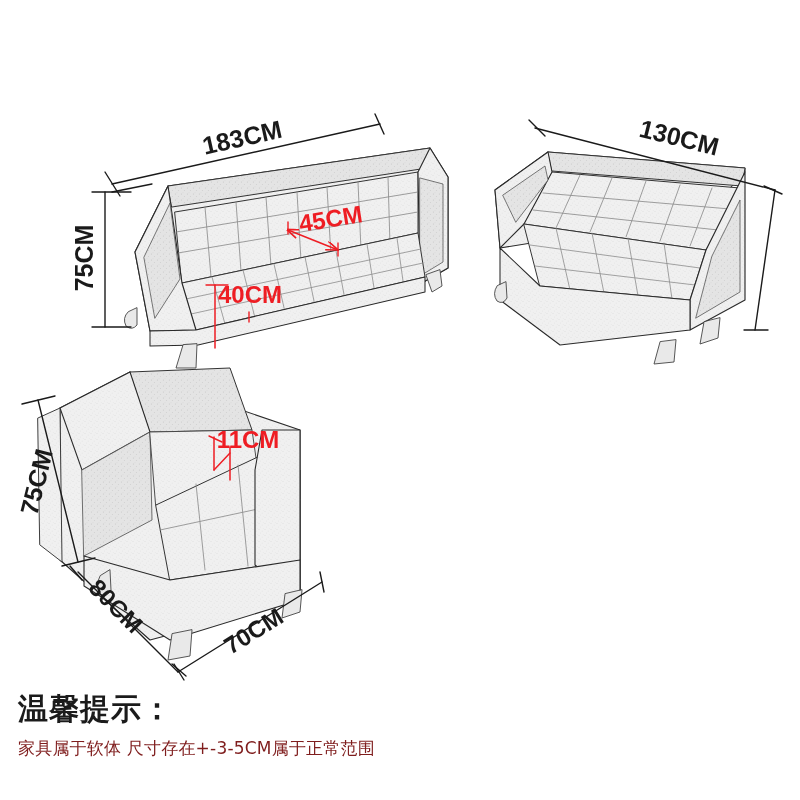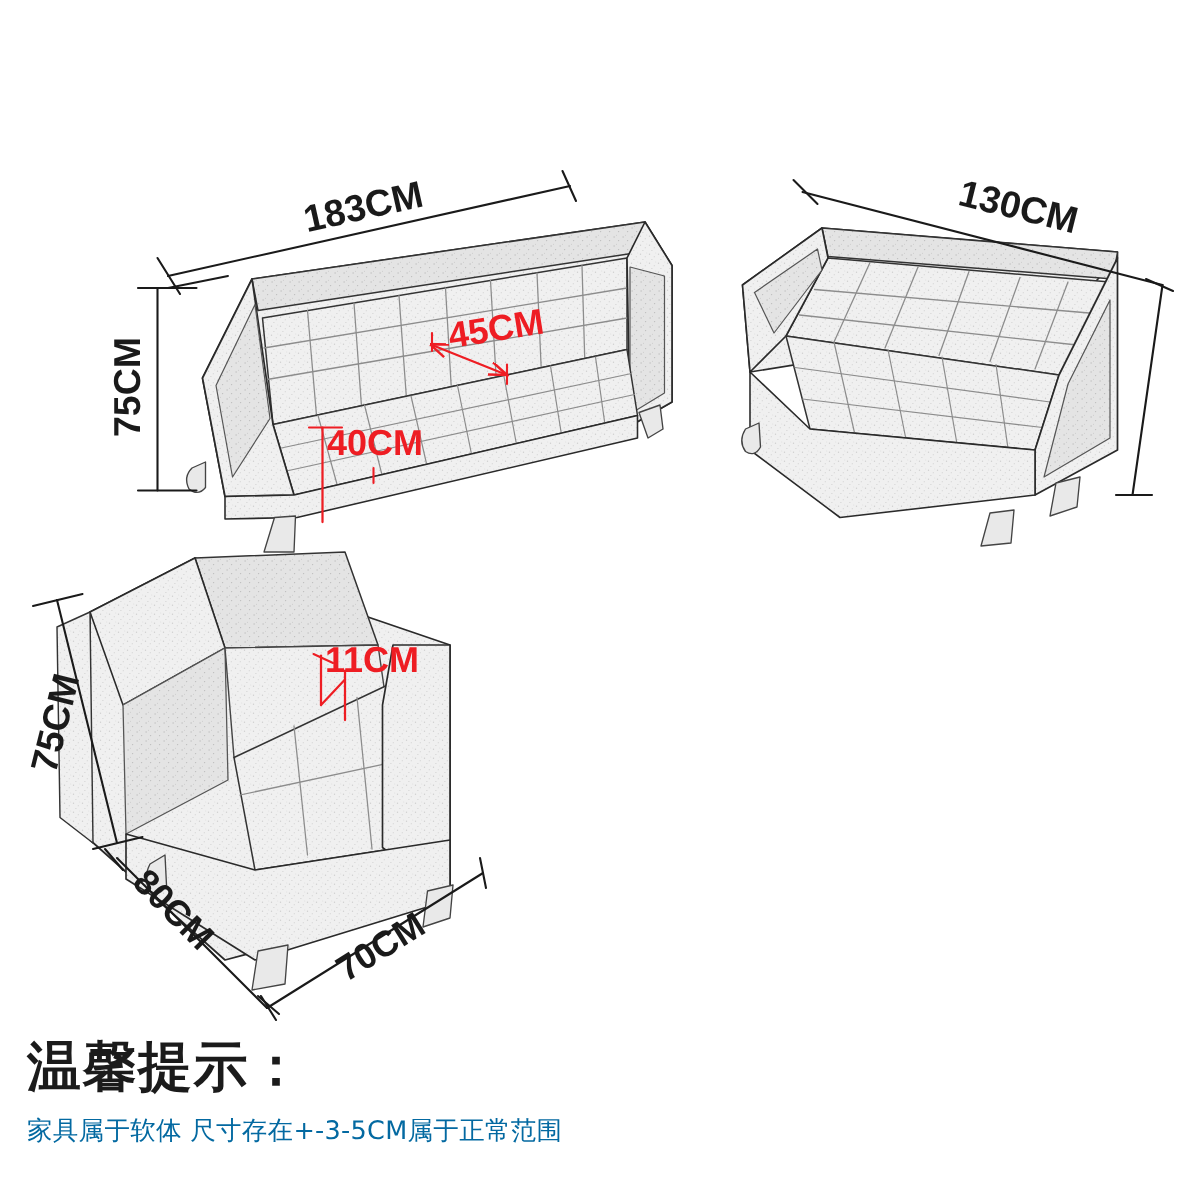--- a/index.html
+++ b/index.html
@@ -30,33 +30,33 @@
     display: block;
   }
   .notice-block {
     position: absolute;
     left: 18px;
     top: 692px;
     width: 760px;
   }
   .notice-title {
     font-family: "DejaVu Sans", "Liberation Sans", sans-serif;
-    font-size: 36px;
+    font-size: 30px;
     font-weight: bold;
     color: #1b1b1b;
     letter-spacing: 1px;
     line-height: 1.12;
     margin: 0 0 10px 0;
     white-space: nowrap;
   }
   .notice-line {
     font-family: "DejaVu Sans", "Liberation Sans", sans-serif;
     font-size: 17px;
     font-weight: normal;
-    color: #0369a1;
+    color: #7f1d1d;
     line-height: 1.42;
     margin: 0;
     white-space: nowrap;
     letter-spacing: 0.2px;
   }
 </style>
 </head>
 <body>
 
 <div id="stage">

